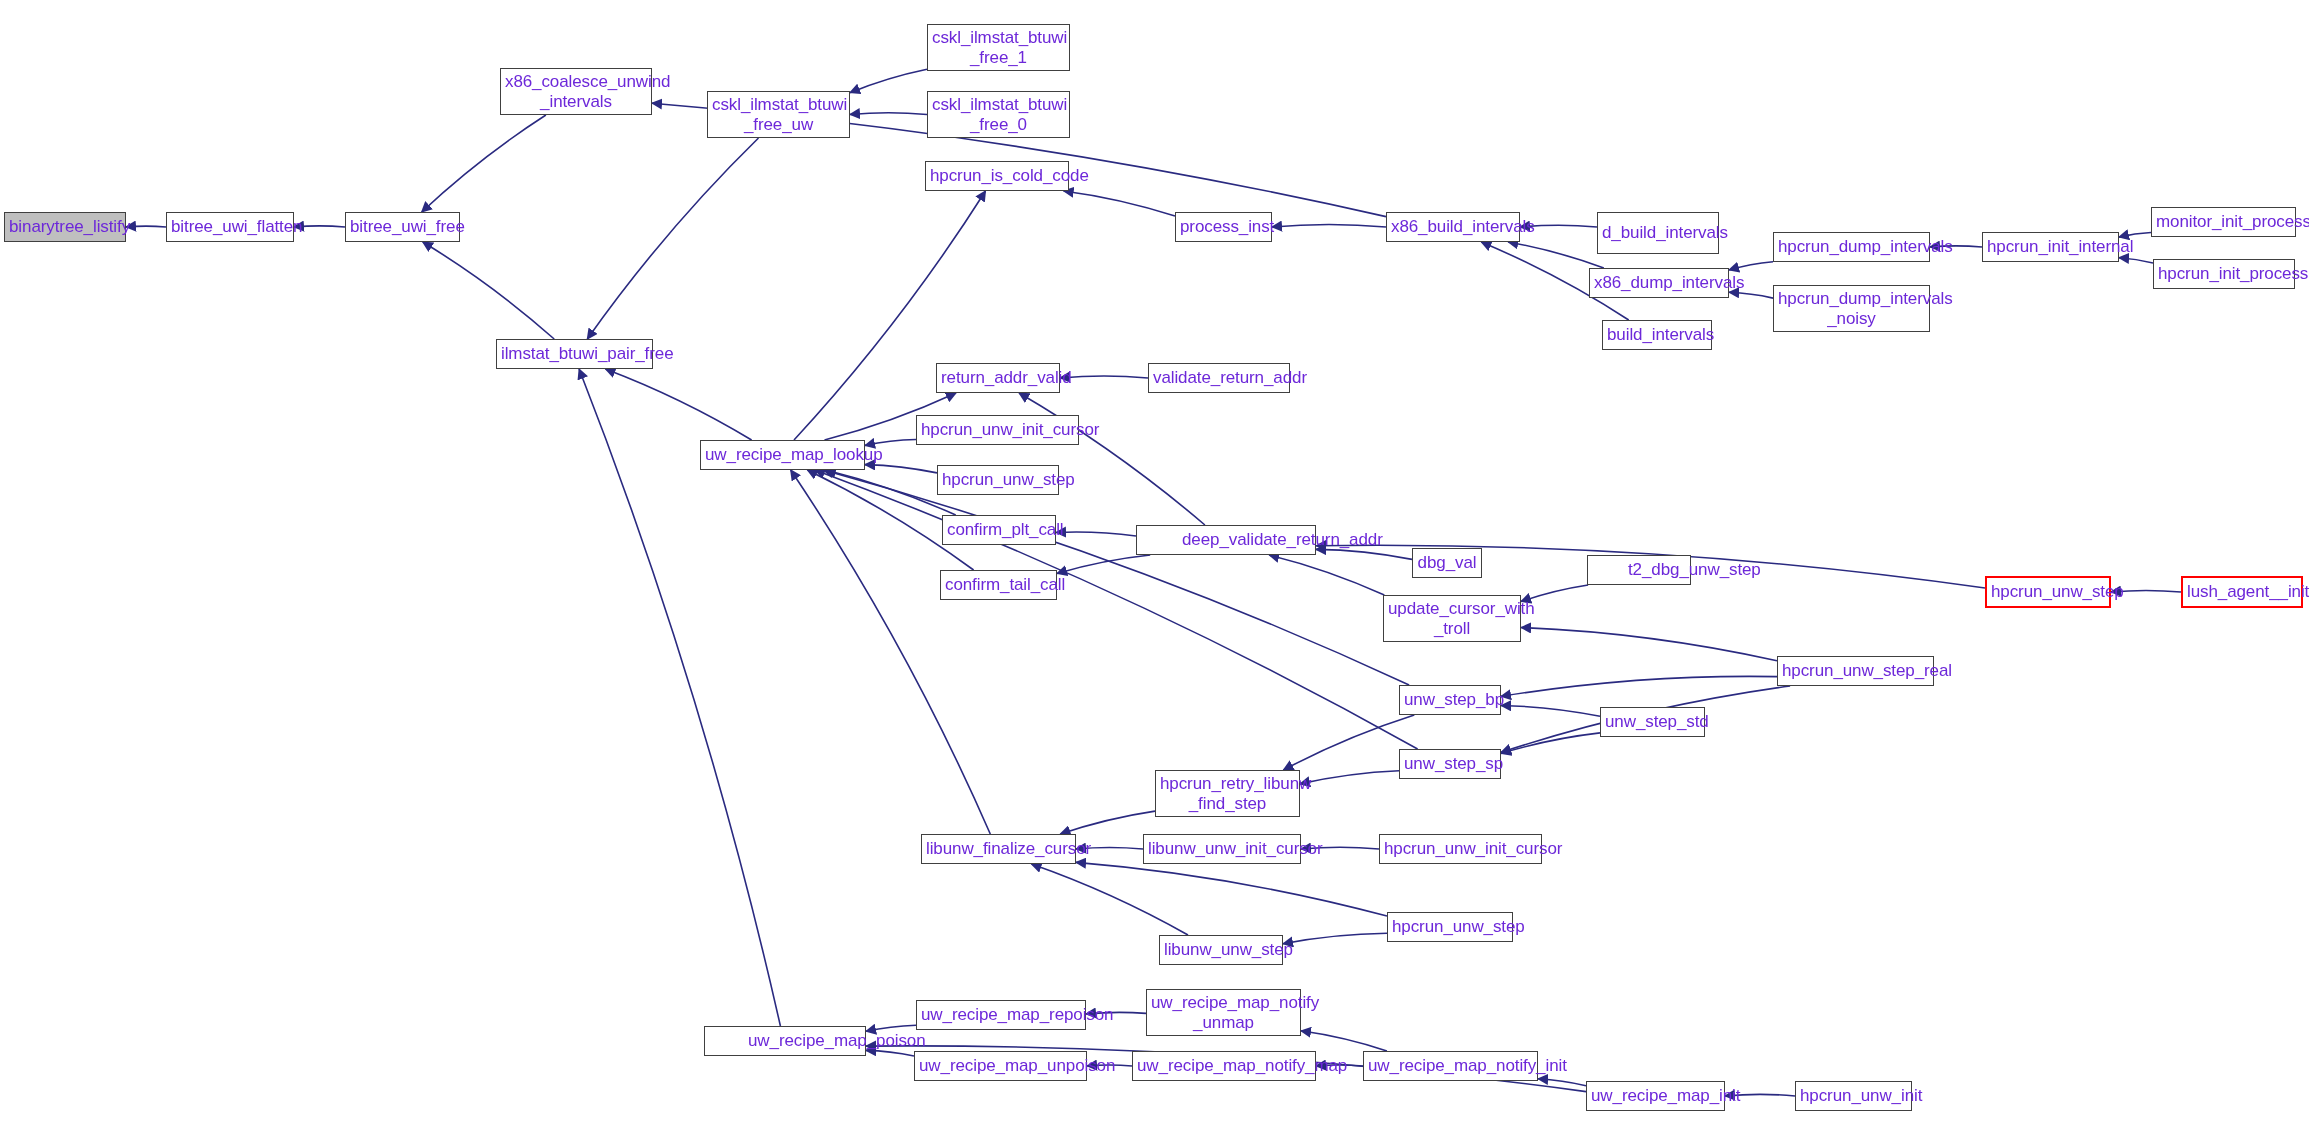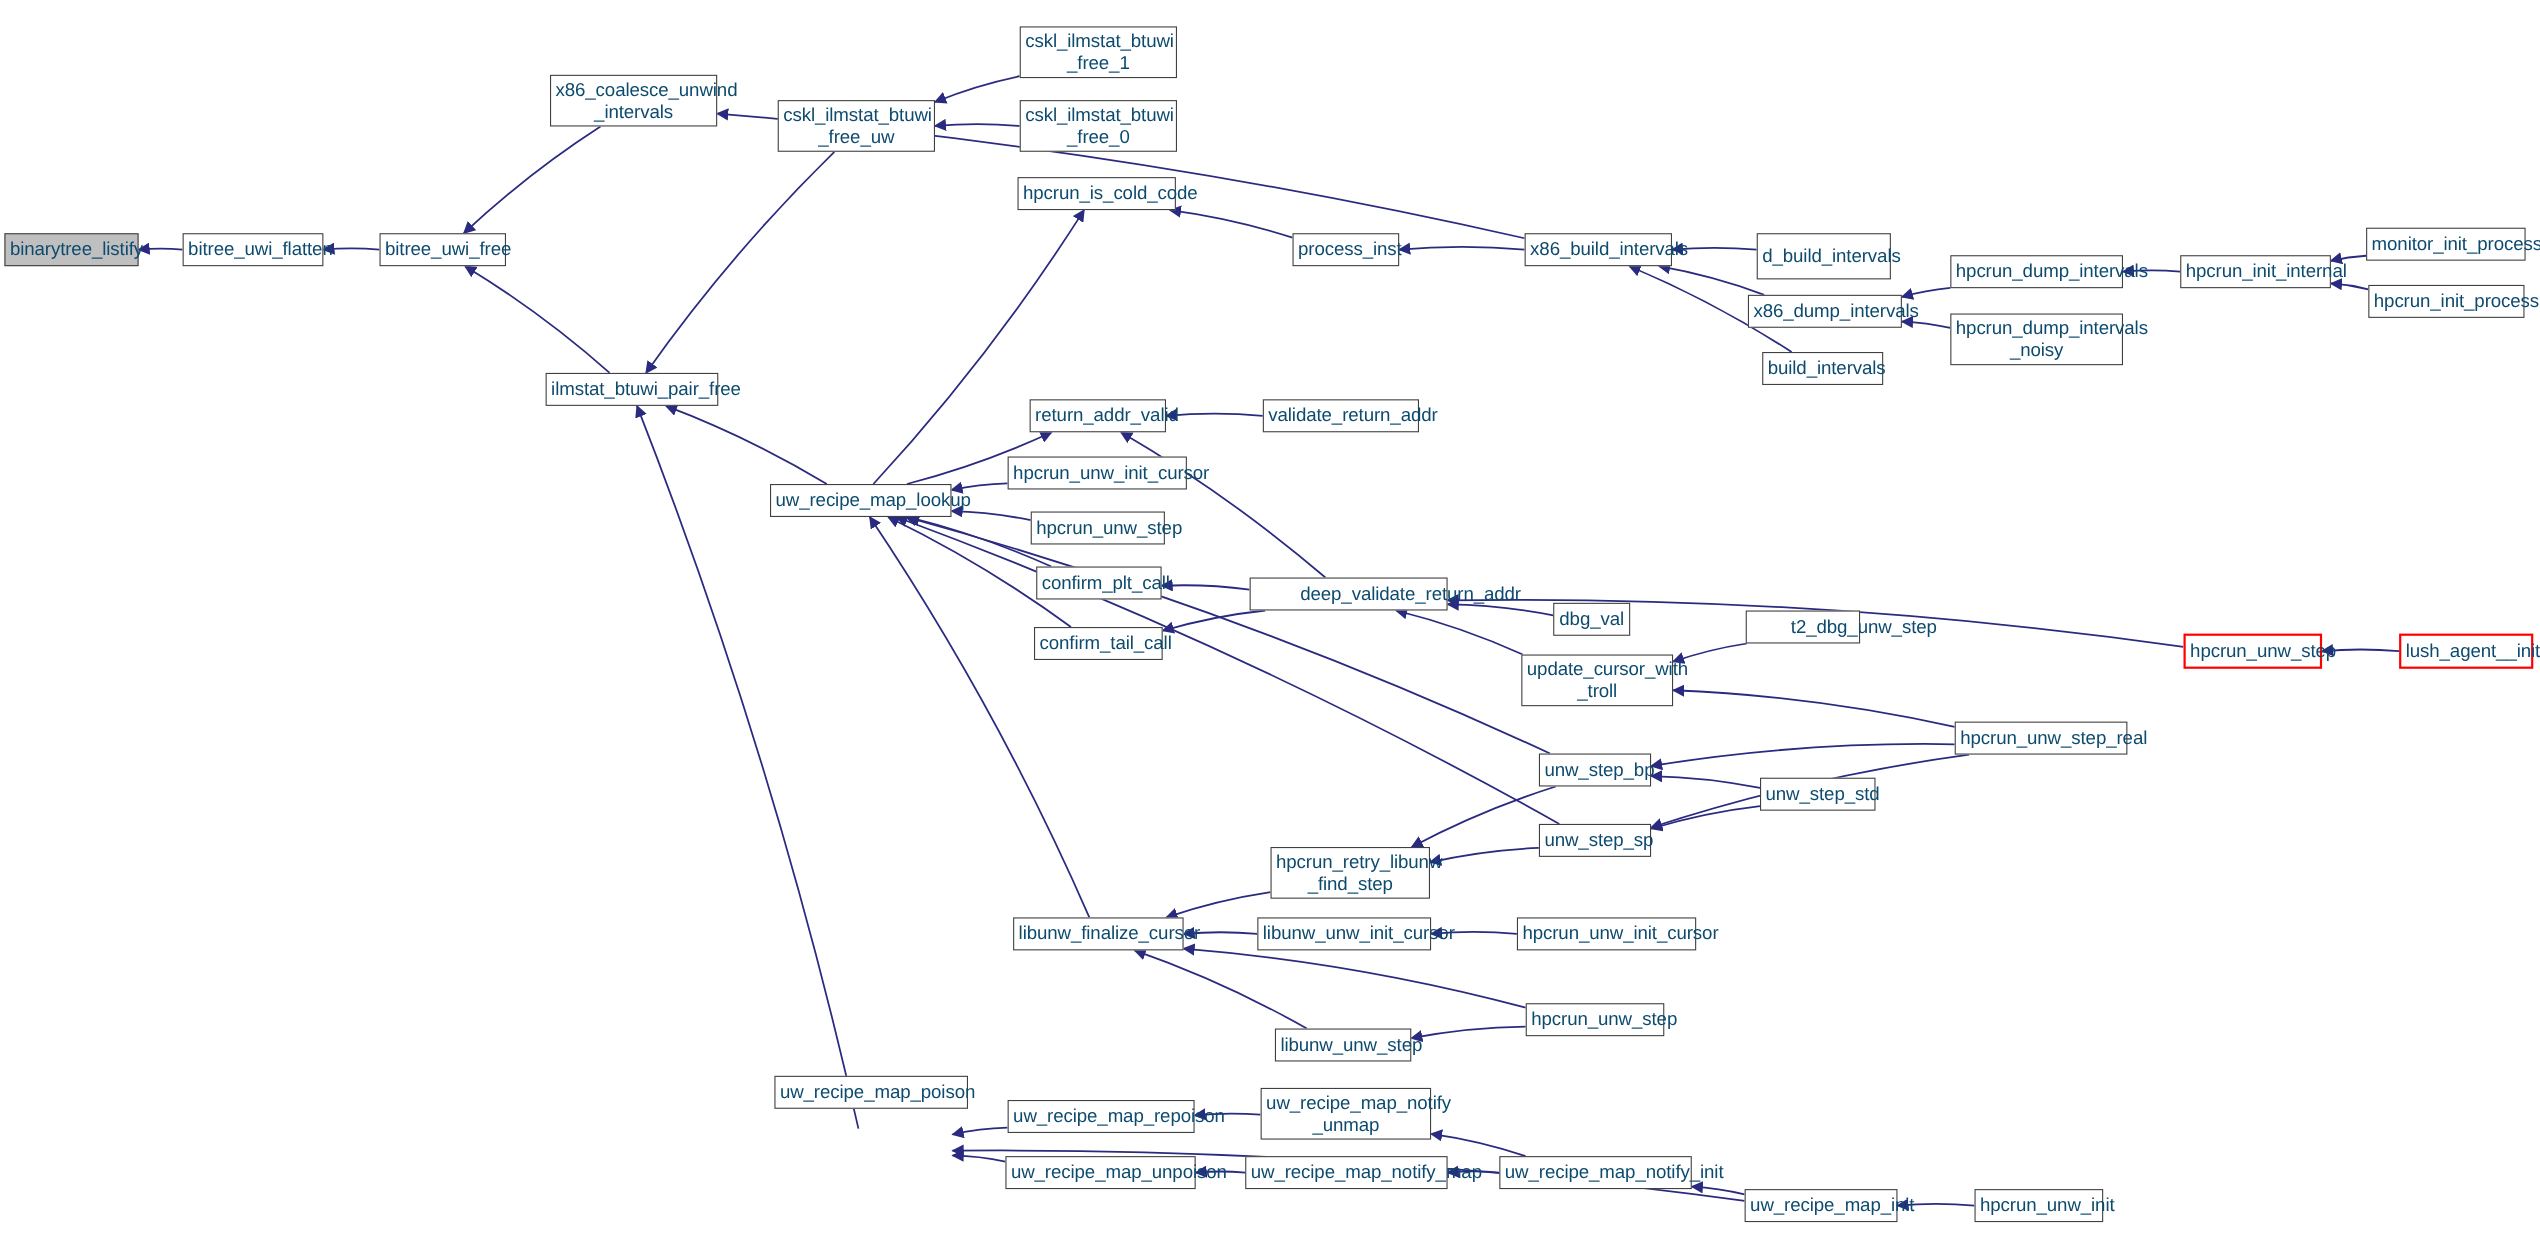--- a/index.html
+++ b/index.html
@@ -26,21 +26,21 @@
   }
   .node {
     position: absolute;
     box-sizing: border-box;
     display: flex;
     align-items: center;
     justify-content: center;
     text-align: center;
     background: #ffffff;
     border: 1px solid #404040;
-    color: #0c4a6e;
+    color: #6d28d9;
     font-size: 17px;
     line-height: 1.12;
     letter-spacing: -0.1px;
     white-space: pre-line;
     z-index: 5;
   }
   .node.red {
     border: 2px solid #ff0000;
   }
   .node.gray {
@@ -172,20 +172,20 @@
       <div class="node" style="left: 1155px; top: 770px; width: 145px; height: 47px;"><span class="node-label">hpcrun_retry_libunw
 _find_step</span></div>
       <div class="node" style="left: 921px; top: 834px; width: 155px; height: 30px;"><span class="node-label">libunw_finalize_cursor</span></div>
       <div class="node" style="left: 1143px; top: 834px; width: 158px; height: 30px;"><span class="node-label">libunw_unw_init_cursor</span></div>
       <div class="node" style="left: 1379px; top: 834px; width: 163px; height: 30px;"><span class="node-label">hpcrun_unw_init_cursor</span></div>
       <div class="node" style="left: 1387px; top: 912px; width: 126px; height: 30px;"><span class="node-label">hpcrun_unw_step</span></div>
       <div class="node" style="left: 1159px; top: 935px; width: 124px; height: 30px;"><span class="node-label">libunw_unw_step</span></div>
       <div class="node" style="left: 1146px; top: 989px; width: 155px; height: 47px;"><span class="node-label">uw_recipe_map_notify
 _unmap</span></div>
       <div class="node" style="left: 916px; top: 1000px; width: 170px; height: 30px;"><span class="node-label">uw_recipe_map_repoison</span></div>
-      <div class="node" style="left: 704px; top: 978px; width: 176px; height: 30px;"><span class="node-label">uw_recipe_map_poison</span></div>
+      <div class="node" style="left: 704px; top: 1026px; width: 162px; height: 30px; padding-left: 39px;"><span class="node-label">uw_recipe_map_poison</span></div>
       <div class="node" style="left: 914px; top: 1051px; width: 173px; height: 30px;"><span class="node-label">uw_recipe_map_unpoison</span></div>
       <div class="node" style="left: 1132px; top: 1051px; width: 184px; height: 30px;"><span class="node-label">uw_recipe_map_notify_map</span></div>
       <div class="node" style="left: 1363px; top: 1051px; width: 175px; height: 30px;"><span class="node-label">uw_recipe_map_notify_init</span></div>
       <div class="node" style="left: 1586px; top: 1081px; width: 139px; height: 30px;"><span class="node-label">uw_recipe_map_init</span></div>
       <div class="node" style="left: 1795px; top: 1081px; width: 117px; height: 30px;"><span class="node-label">hpcrun_unw_init</span></div>
     </div>
 </div>
 
 </body></html>

